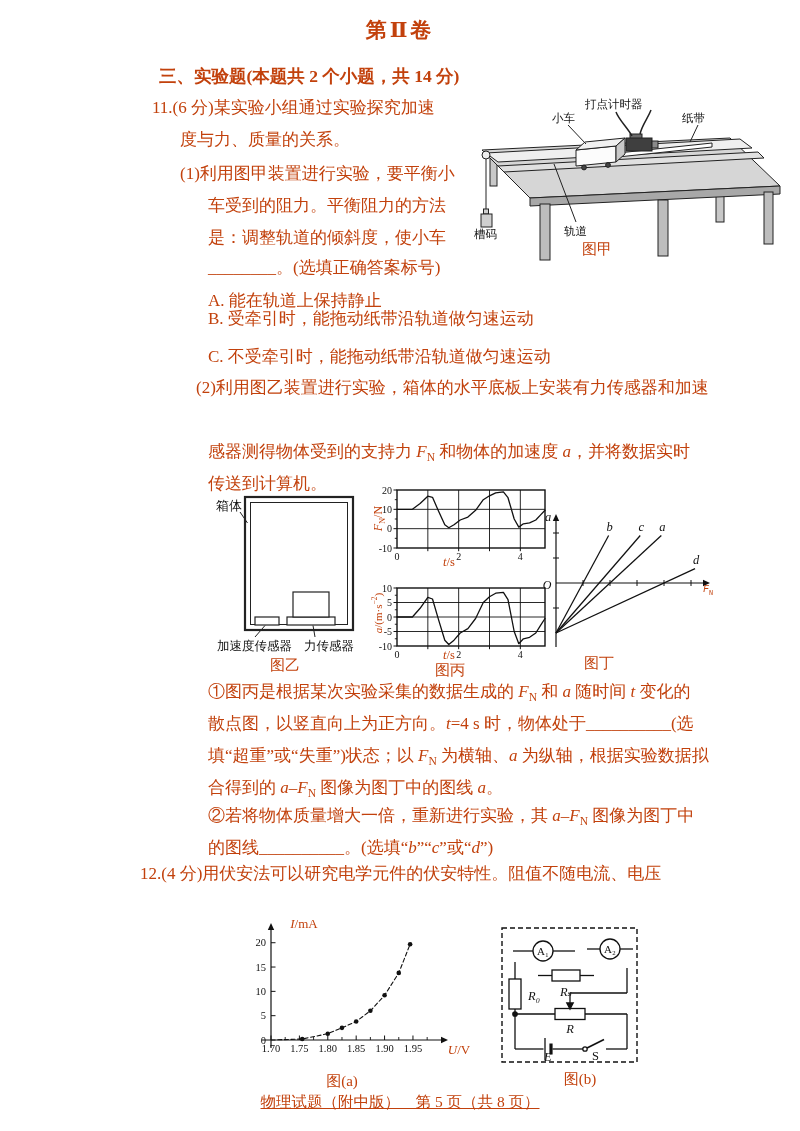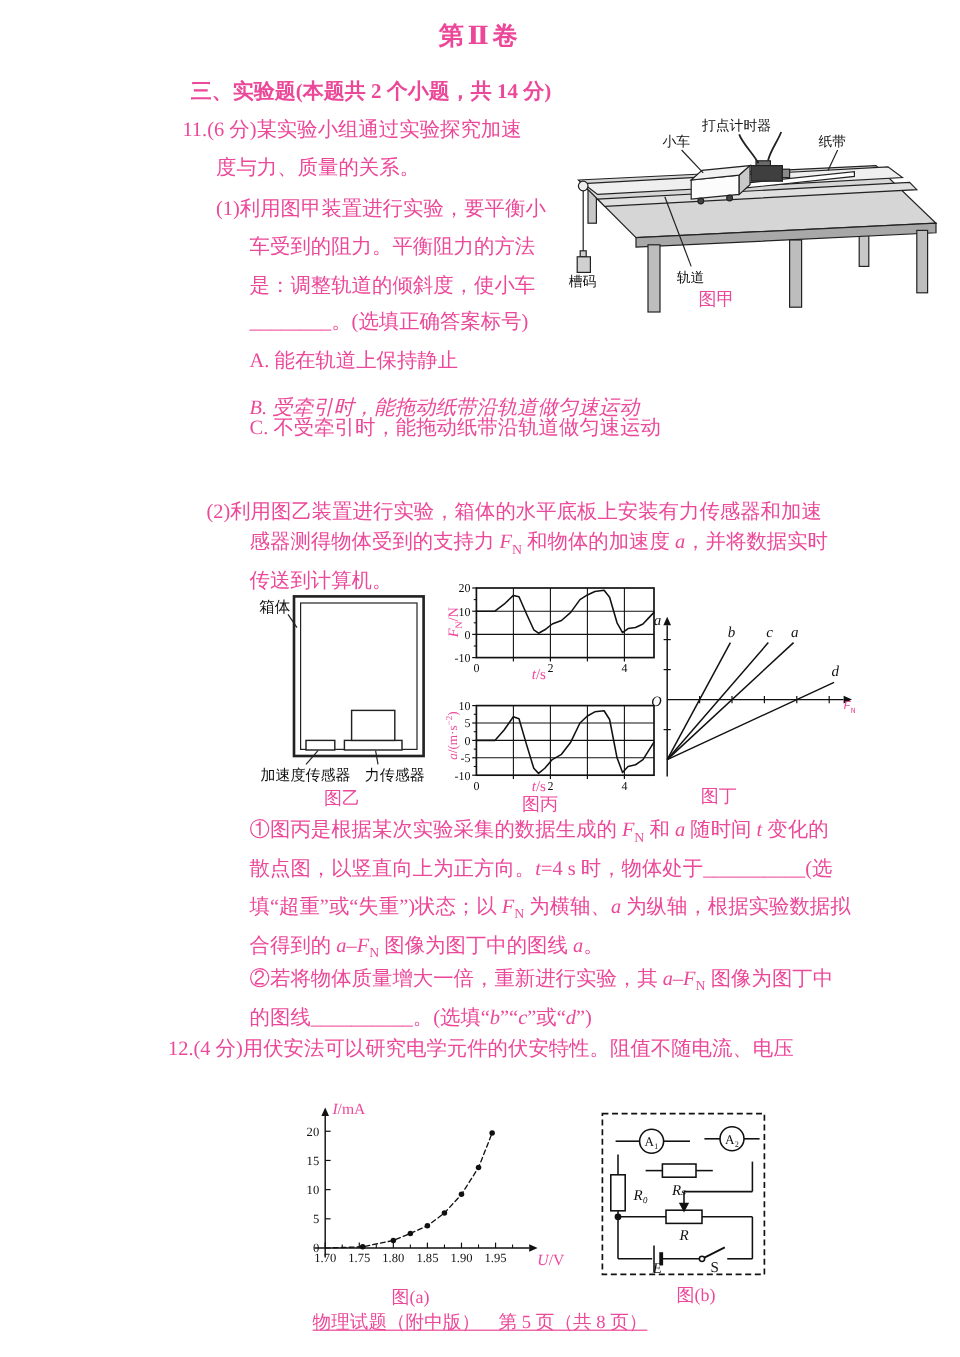--- a/index.html
+++ b/index.html
@@ -1,17 +1,17 @@
 <!DOCTYPE html>
 <html><head>
 <meta charset="utf-8">
 <style>
   html,body{margin:0;padding:0;}
   .page{position:relative;width:800px;height:1131px;background:#ffffff;
-        font-family:"Liberation Serif","DejaVu Serif",serif;color:#ec4899;overflow:hidden;}
+        font-family:"Liberation Serif","DejaVu Serif",serif;color:#c2410c;overflow:hidden;}
   .ln{position:absolute;white-space:nowrap;font-size:17px;line-height:22px;}
   .ttl{position:absolute;left:0;width:800px;text-align:center;font-size:21px;font-weight:bold;letter-spacing:3px;}
   .hd{position:absolute;white-space:nowrap;font-size:17.5px;font-weight:bold;}
   .cap{position:absolute;text-align:center;font-size:15px;white-space:nowrap;}
   .ov{position:absolute;font-size:12.5px;white-space:nowrap;text-align:center;}
   .rot{transform:rotate(-90deg);}
   .ftr{position:absolute;left:0;width:800px;text-align:center;font-size:15.5px;}
   sub{font-size:68%;line-height:0;}
   sup{font-size:68%;line-height:0;}
   svg{position:absolute;overflow:visible;}
@@ -25,23 +25,23 @@
   <div class="ttl" style="top:16px;">第Ⅱ卷</div>
   <div class="hd" style="left:159px;top:64px;">三、实验题(本题共 2 个小题，共 14 分)</div>
 
   <div class="ln" style="left:152px;top:97px;">11.(6 分)某实验小组通过实验探究加速</div>
   <div class="ln" style="left:180px;top:129px;">度与力、质量的关系。</div>
   <div class="ln" style="left:180px;top:163px;">(1)利用图甲装置进行实验，要平衡小</div>
   <div class="ln" style="left:208px;top:195px;">车受到的阻力。平衡阻力的方法</div>
   <div class="ln" style="left:208px;top:227px;">是：调整轨道的倾斜度，使小车</div>
   <div class="ln" style="left:208px;top:257px;">________。(选填正确答案标号)</div>
   <div class="ln" style="left:208px;top:290px;">A. 能在轨道上保持静止</div>
-  <div class="ln" style="left:208px;top:329px;font-style:italic;">B. 受牵引时，能拖动纸带沿轨道做匀速运动</div>
+  <div class="ln" style="left:208px;top:308px;">B. 受牵引时，能拖动纸带沿轨道做匀速运动</div>
   <div class="ln" style="left:208px;top:346px;">C. 不受牵引时，能拖动纸带沿轨道做匀速运动</div>
-  <div class="ln" style="left:172px;top:377px;margin-top:39px;">(2)利用图乙装置进行实验，箱体的水平底板上安装有力传感器和加速</div>
+  <div class="ln" style="left:196px;top:377px;">(2)利用图乙装置进行实验，箱体的水平底板上安装有力传感器和加速</div>
   <div class="ln" style="left:208px;top:441px;">感器测得物体受到的支持力 <i>F</i><sub>N</sub> 和物体的加速度 <i>a</i>，并将数据实时</div>
   <div class="ln" style="left:208px;top:473px;">传送到计算机。</div>
   <div class="ln" style="left:208px;top:681px;">①图丙是根据某次实验采集的数据生成的 <i>F</i><sub>N</sub> 和 <i>a</i> 随时间 <i>t</i> 变化的</div>
   <div class="ln" style="left:208px;top:713px;">散点图，以竖直向上为正方向。<i>t</i>=4 s 时，物体处于__________(选</div>
   <div class="ln" style="left:208px;top:745px;">填“超重”或“失重”)状态；以 <i>F</i><sub>N</sub> 为横轴、<i>a</i> 为纵轴，根据实验数据拟</div>
   <div class="ln" style="left:208px;top:777px;">合得到的 <i>a</i>–<i>F</i><sub>N</sub> 图像为图丁中的图线 <i>a</i>。</div>
   <div class="ln" style="left:208px;top:837px;">的图线__________。(选填“<i>b</i>”“<i>c</i>”或“<i>d</i>”)</div>
   <div class="ln" style="left:208px;top:805px;">②若将物体质量增大一倍，重新进行实验，其 <i>a</i>–<i>F</i><sub>N</sub> 图像为图丁中</div>
 
   <div class="ln" style="left:140px;top:863px;">12.(4 分)用伏安法可以研究电学元件的伏安特性。阻值不随电流、电压</div>
@@ -230,21 +230,21 @@
       <polyline points="41.8,121.8 66.2,121.0 91.8,115.7 106.0,109.8 120.2,103.5 134.4,92.8 148.6,77.3 162.8,54.9 174.1,26.2" fill="none" stroke="#111" stroke-width="1.1" stroke-linejoin="round" stroke-linecap="round" stroke-dasharray="4,2.6"></polyline>
       <circle cx="66.23214285714282" cy="121.02727272727273" r="2.3" fill="#111"></circle>
       <circle cx="91.78571428571433" cy="115.67727272727272" r="2.3" fill="#111"></circle>
       <circle cx="105.98214285714285" cy="109.8409090909091" r="2.3" fill="#111"></circle>
       <circle cx="120.1785714285715" cy="103.51818181818182" r="2.3" fill="#111"></circle>
       <circle cx="134.375" cy="92.81818181818183" r="2.3" fill="#111"></circle>
       <circle cx="148.57142857142856" cy="77.25454545454546" r="2.3" fill="#111"></circle>
       <circle cx="162.76785714285717" cy="54.881818181818176" r="2.3" fill="#111"></circle>
       <circle cx="174.12500000000006" cy="26.18636363636364" r="2.3" fill="#111"></circle>
     </svg>
-  <div class="ov" style="left:277px;top:916px;width:54px;font-size:13px;text-align:left;"><i>I</i>/mA</div>
+  <div class="ov" style="left:277px;top:916px;width:54px;font-size:13px;text-align:center;"><i>I</i>/mA</div>
   <div class="ov" style="left:436px;top:1042px;width:46px;font-size:13px;"><i>U</i>/V</div>
   <div class="cap" style="left:300px;top:1072px;width:84px;">图(a)</div>
 
   <svg style="left:492px;top:920px;" width="160" height="150" viewBox="0 0 160 150">
     <g stroke="#111" stroke-width="1.3" fill="none">
       <rect x="10" y="8" width="135" height="134" stroke-dasharray="5,3" stroke-width="1.4"></rect>
       <line x1="21" y1="31" x2="41" y2="31"></line>
         <circle cx="51" cy="31" r="10"></circle>
         <line x1="61" y1="31" x2="83" y2="31"></line>
       <line x1="95" y1="29" x2="108" y2="29"></line>

